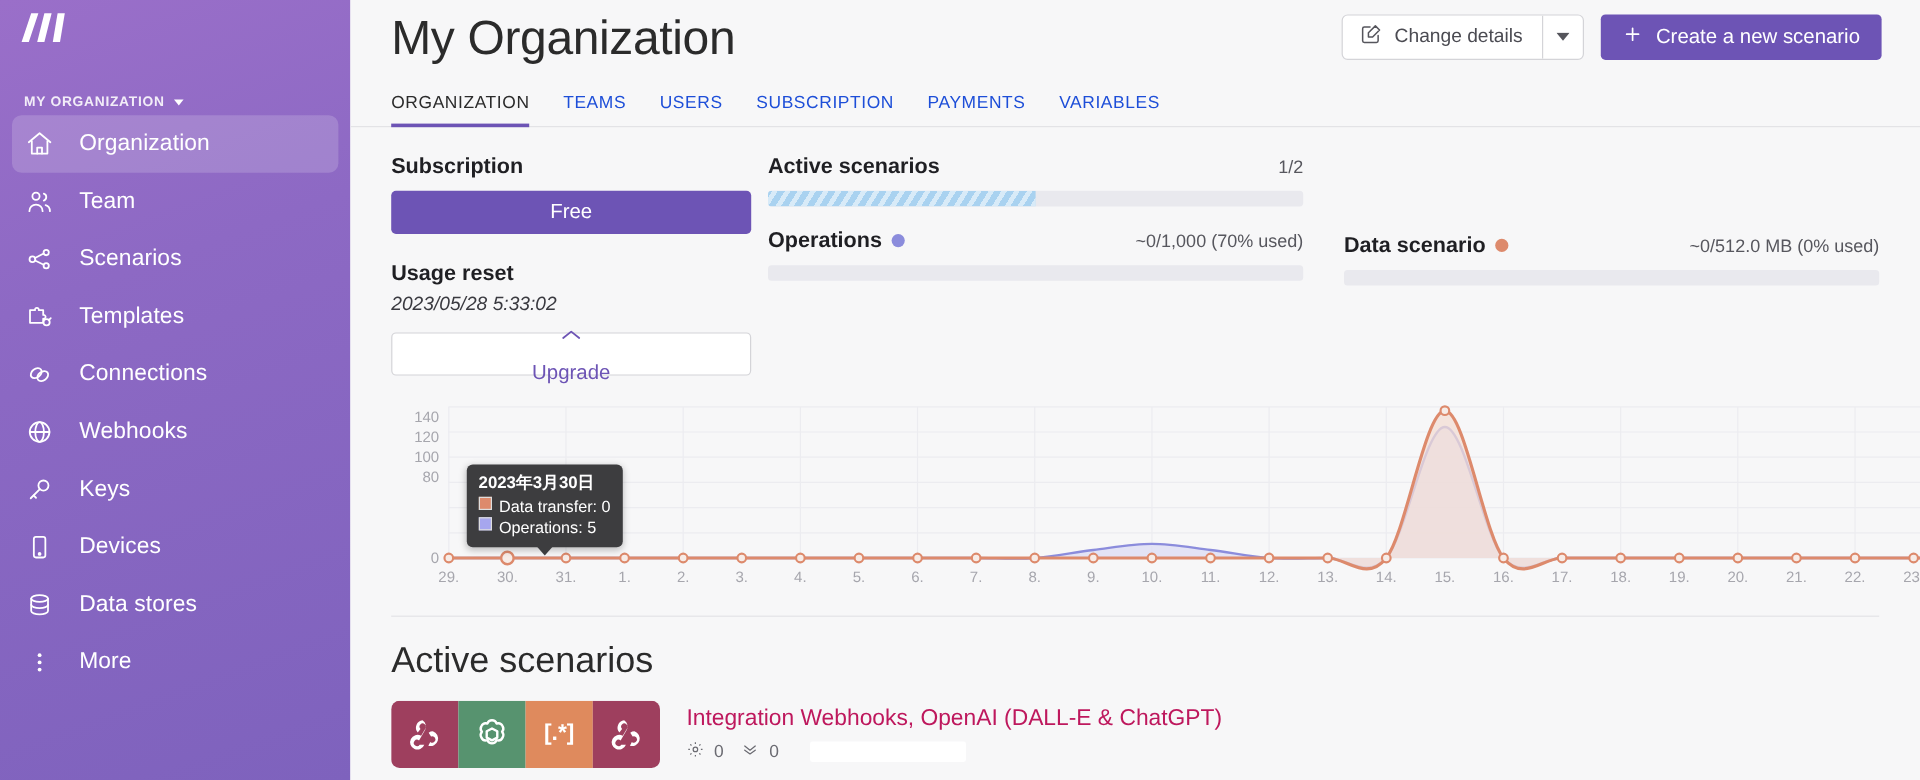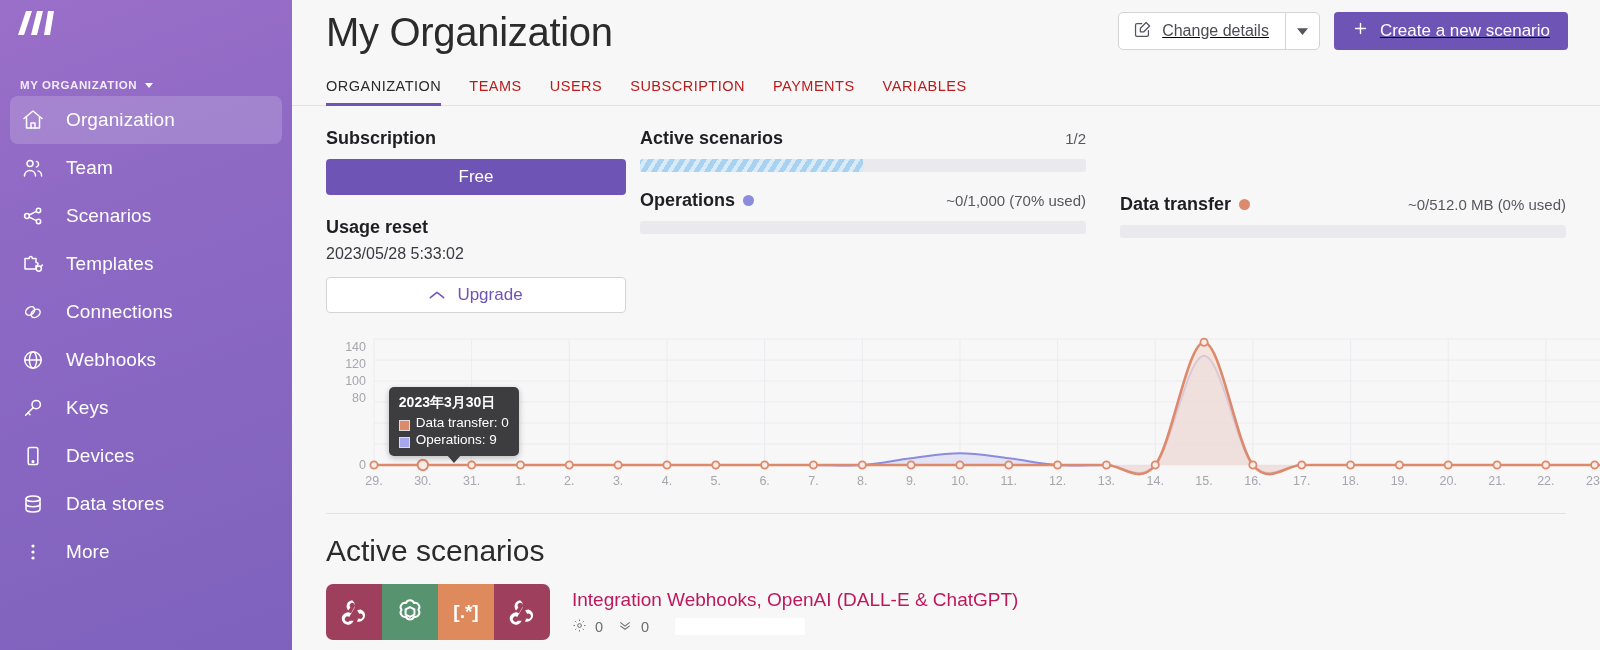--- a/index.html
+++ b/index.html
@@ -43,40 +43,40 @@
   .nav-item.active { background: rgba(255,255,255,.17); }
   .nav-list .nav-item { height: 48px; text-align: center; }
 
   
   .main { flex: 1; height: 650px; background: #f7f7f8; position: relative; overflow: hidden; }
   .topbar {
     display: flex; align-items: flex-start; justify-content: space-between;
     padding: 4px 32px 0 34px; height: 64px;
   }
   .page-title { font-size: 40px; font-weight: 400; color: #2b2b2b; line-height: 56px; letter-spacing: -.3px;}
-  .top-actions { display: flex; align-items: center; gap: 14px; padding-top: 8px; text-decoration: underline; }
+  .top-actions { display: flex; align-items: center; gap: 14px; padding-top: 8px; }
   .btn-split { display: flex; height: 38px; border: 1px solid #d4d4d8; border-radius: 5px; background: #fff; overflow: hidden; }
   .btn-split .seg1 {
     display: flex; align-items: center; gap: 10px; padding: 0 16px 0 14px;
     font-size: 16px; color: #4b4b52; cursor: pointer;
   }
   .btn-split .seg2 {
     display: flex; align-items: center; justify-content: center; width: 34px;
     border-left: 1px solid #d4d4d8; cursor: pointer;
   }
   .btn-primary {
     display: flex; align-items: center; gap: 11px; height: 38px; padding: 0 18px;
     background: #6d54b5; color: #fff; font-size: 17px; border-radius: 4px; cursor: pointer;
   }
   .tabs {
     display: flex; align-items: flex-end; gap: 0;
     border-bottom: 1px solid #e3e3e6; padding: 0 34px; height: 42px;
   }
   .tab {
-    font-size: 14.5px; letter-spacing: .5px; color: #b91c1c; padding: 0 14px 11px 14px;
+    font-size: 14.5px; letter-spacing: .5px; color: #1d4ed8; padding: 0 14px 11px 14px;
     cursor: pointer; position: relative; white-space: nowrap;
   }
   .tab:first-child { padding-left: 0; }
   .tab.active { color: #2b2b2b; }
   .tab.active::after {
     content: ""; position: absolute; left: 0; right: 14px; bottom: -1px;
     height: 3px; background: #6d54b5;
   }
 
   
@@ -84,25 +84,25 @@
   .col-sub { width: 300px; flex: 0 0 300px; }
   .col-usage { flex: 1; display: flex; gap: 34px; padding-left: 14px; }
 
   .h-bold { font-size: 18px; font-weight: bold; color: #1f1f23; }
   .pill-free {
     margin-top: 10px; height: 36px; border-radius: 4px; background: #6d54b5;
     color: #fff; display: flex; align-items: center; justify-content: center;
     font-size: 17px; cursor: pointer;
   }
   .usage-reset-title { margin-top: 22px; font-size: 18px; font-weight: bold; color: #1f1f23; }
-  .usage-reset-date { margin-top: 7px; font-size: 16px; color: #3a3a40; }
+  .usage-reset-date { margin-top: 7px; font-size: 16px; color: #3a3a40; font-style: italic; }
   .btn-upgrade {
     margin-top: 14px; height: 36px; border: 1px solid #d4d4d8; background: #fff; border-radius: 4px;
     display: flex; align-items: center; justify-content: center; gap: 12px;
-    color: #6d54b5; font-size: 17px; cursor: pointer;
+    color: #6d54b5; font-size: 17px; cursor: pointer; flex-direction: column;
   }
 
   .meter-block { }
   .meter-head { display: flex; align-items: baseline; justify-content: space-between; }
   .meter-title { font-size: 18px; font-weight: bold; color: #1f1f23; display: flex; align-items: center; gap: 8px; }
   .dot { width: 11px; height: 11px; border-radius: 50%; display: inline-block; }
   .meter-value { font-size: 15px; color: #57575e; }
   .bar {
     margin-top: 10px; height: 13px; border-radius: 3px; background: #e9e9ee; overflow: hidden; position: relative;
   }
@@ -114,21 +114,21 @@
 
   
   .chart-row { padding: 18px 34px 0 34px; }
   .chart-wrap { position: relative; height: 160px; }
   .tooltip {
     position: absolute; background: #3d3d3f; color: #fff; border-radius: 5px;
     padding: 7px 10px 8px 10px; font-size: 13.5px; line-height: 17px; z-index: 20;
     box-shadow: 0 2px 6px rgba(0,0,0,.25);
   }
   .tooltip .tt-title { font-weight: bold; font-size: 14px; margin-bottom: 3px; }
-  .tooltip .tt-row { display: flex; align-items: flex-end; gap: 6px; }
+  .tooltip .tt-row { display: flex; align-items: flex-start; gap: 6px; }
   .tooltip .tt-swatch { width: 11px; height: 11px; border: 1px solid #ddd; display: inline-block; }
   .tooltip .tail {
     position: absolute; bottom: -7px; left: 50%; margin-left: -7px;
     width: 0; height: 0; border-left: 7px solid transparent; border-right: 7px solid transparent;
     border-top: 8px solid #3d3d3f;
   }
 
   .divider { margin: 22px 34px 0 34px; border-top: 1px solid #e3e3e6; }
 
   .section-title-lg { padding: 20px 34px 0 34px; font-size: 30px; color: #2b2b2b; font-weight: 400; }
@@ -358,21 +358,21 @@
             </div>
             <div class="bar-empty"></div>
           </div>
         </div>
 
         <div style="flex:1;">
           <div style="height:48px;"></div>
           <div class="meter-block" style="margin-top:18px;">
             <div class="meter-head">
               <span class="meter-title">
-                <span>Data transfer</span>
+                <span>Data scenario</span>
                 <span class="dot" id="dt-dot" style="background: rgb(221, 138, 108);"></span>
               </span>
               <span class="meter-value">~0/512.0 MB (0% used)</span>
             </div>
             <div class="bar-empty"></div>
           </div>
         </div>
       </section>
     </div>
 
@@ -480,21 +480,21 @@
             <circle cx="96.82758620689656" cy="134" r="5.2" fill="#f7ece7" stroke="#dd8a6c" stroke-width="2"></circle>
           </svg>
         <div class="tooltip" id="chart-tooltip" style="left: 62.8276px; top: 56px;">
           <div class="tt-title">2023年3月30日</div>
           <div class="tt-row">
             <span class="tt-swatch" id="tt-sw-0" style="background: rgb(221, 138, 108);"></span>
             <span>Data transfer: 0</span>
           </div>
           <div class="tt-row">
             <span class="tt-swatch" id="tt-sw-1" style="background: rgb(166, 166, 238);"></span>
-            <span>Operations: 9</span>
+            <span>Operations: 5</span>
           </div>
           <span class="tail"></span>
         </div>
       </div>
     </div>
 
     <div class="divider"></div>
 
     <div class="section-title-lg">Active scenarios</div>
 

